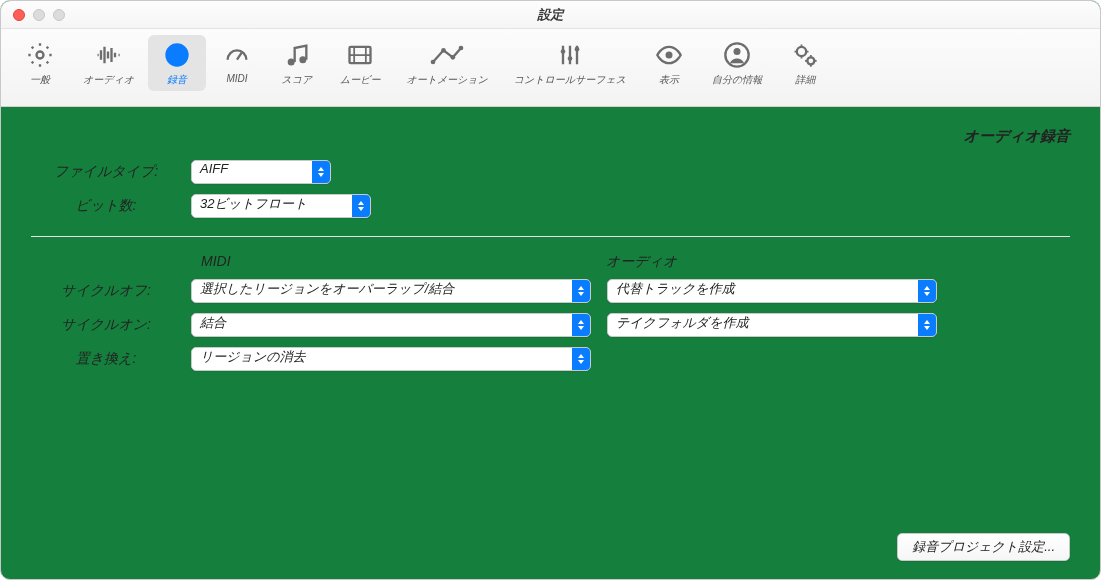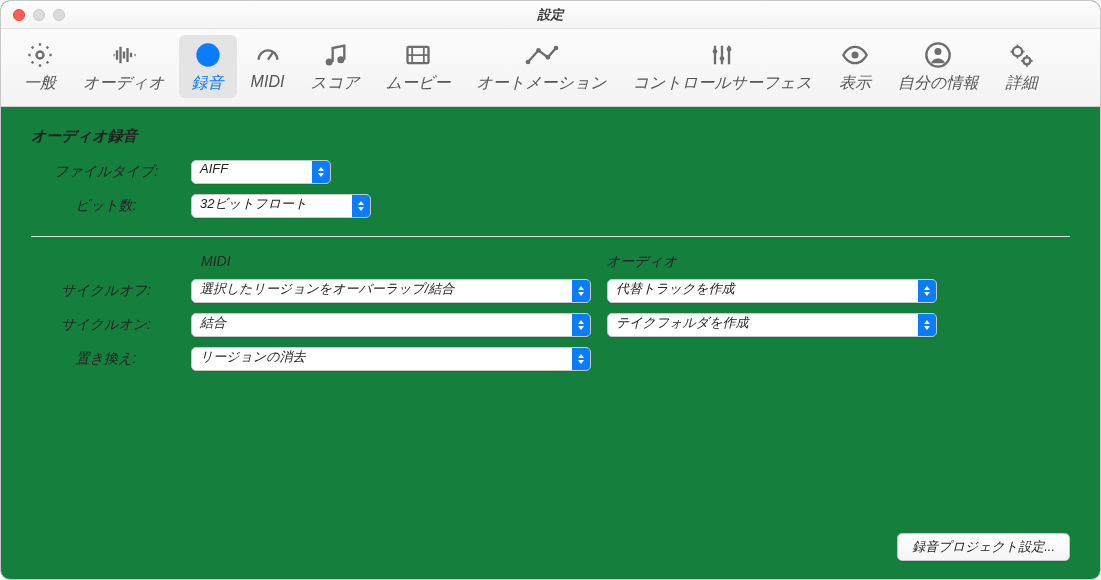--- a/index.html
+++ b/index.html
@@ -60,33 +60,34 @@
       align-items: center;
       justify-content: center;
       padding: 4px 12px 4px 12px;
       border-radius: 6px;
       cursor: pointer;
       min-width: 58px;
     }
     .toolbar-item.selected { background: #e4e4e4; }
     .toolbar-item.selected .tb-icon svg * { stroke: #0a7cff; fill: #0a7cff; }
     .tb-icon { height: 32px; display: flex; align-items: center; justify-content: center; }
-    .tb-label { font-size: 16px; color: #555; margin-top: 2px; white-space: nowrap; }
+    .tb-label { font-size: 10px; color: #555; margin-top: 2px; white-space: nowrap; }
     .toolbar-item.selected .tb-label { color: #0a7cff; }
     .content {
       flex: 1;
       padding: 20px 30px 18px 30px;
       overflow: auto;
       position: relative;
     }
     .section-title {
       font-size: 15px;
       font-weight: 700;
       color: #222;
       margin-bottom: 14px;
+      text-align: right;
     }
     .form-row {
       display: flex;
       align-items: center;
       margin-bottom: 10px;
     }
     .form-label {
       width: 160px;
       text-align: center;
       font-size: 14px;

